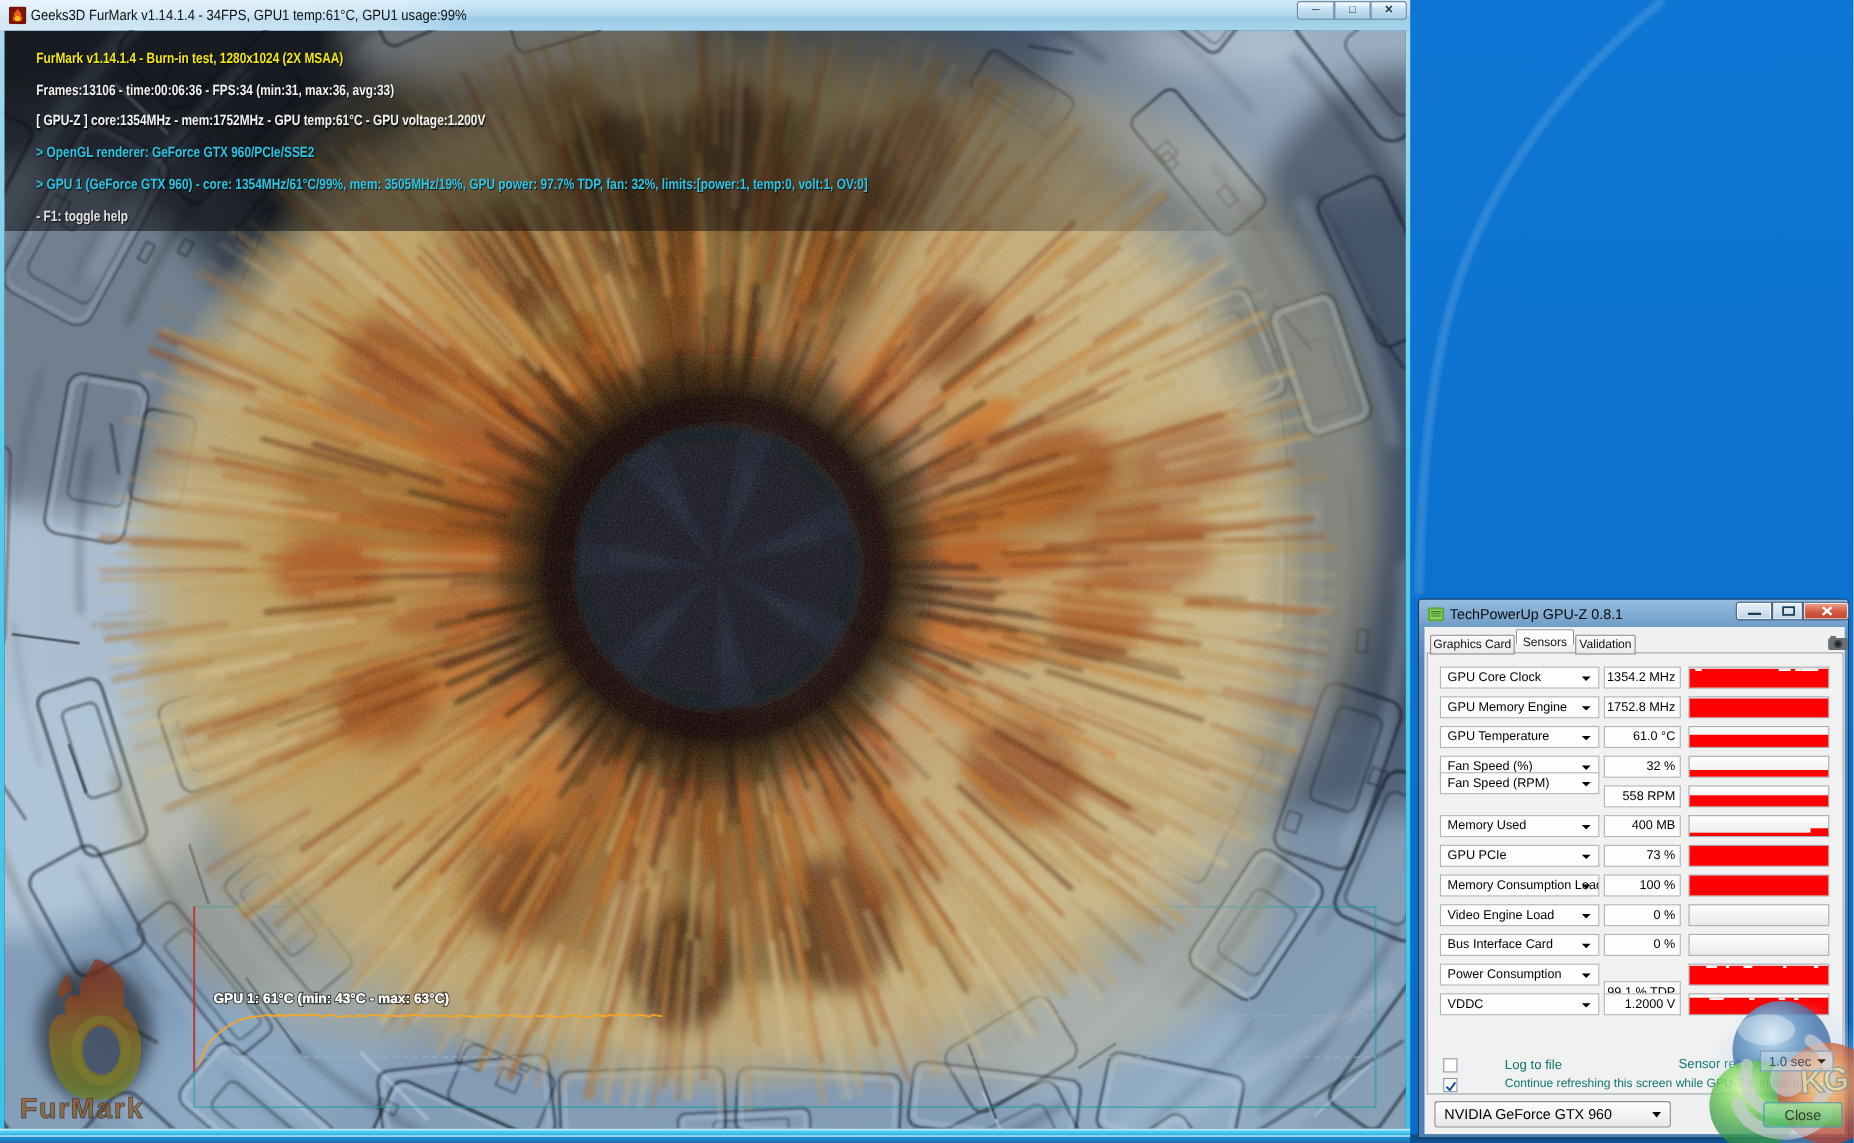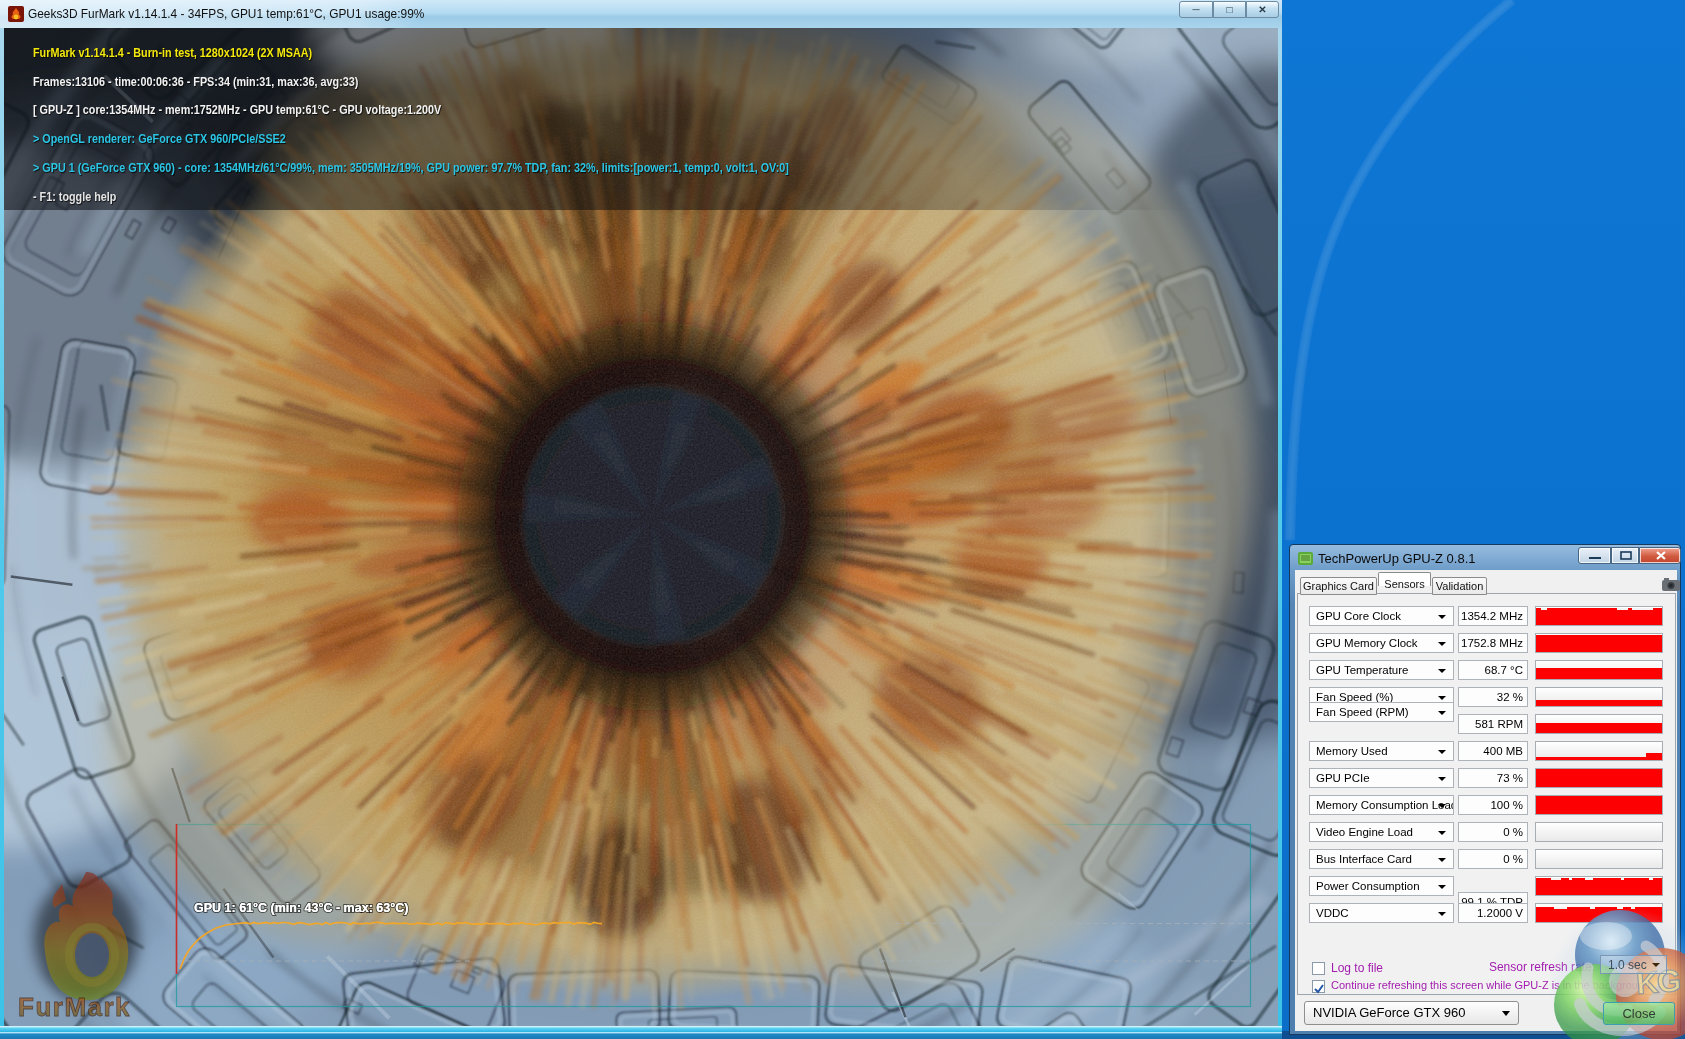--- a/index.html
+++ b/index.html
@@ -26,21 +26,21 @@
 #gzc { position:absolute; left:5px; top:25px; width:382px; height:461px; background:#f0f0f0; }
 .gzbtn { position:absolute; top:2px; height:17px; border:1px solid #466684; box-shadow:inset 0 0 0 1px rgba(255,255,255,.75); }
 #pane { position:absolute; left:2px; top:23px; width:379px; height:402px; border:1px solid #9aa5ad; background:#f1f1f1; }
 .tab { position:absolute; border:1px solid #8b8b8b; background:linear-gradient(180deg,#fafafa,#e9e9e9); font-size:11px; color:#111; text-align:center; border-radius:2px 2px 0 0; }
 .gl { position:absolute; left:14px; width:145px; height:20px; background:#fdfdfd; border:1px solid #aeb3b9; font-size:11.5px; color:#000; line-height:18px; white-space:nowrap; overflow:hidden; }
 .gl span { position:absolute; left:6px; top:0; }
 .gl i { position:absolute; right:7px; top:8px; width:0; height:0; border-left:4px solid transparent; border-right:4px solid transparent; border-top:4px solid #000; }
 .gv { position:absolute; left:163px; width:70px; height:20px; background:#fdfdfd; border:1px solid #aeb3b9; font-size:11.5px; color:#000; line-height:18px; text-align:right; padding-right:4px; white-space:nowrap; overflow:hidden; }
 .gb { position:absolute; left:240px; width:128px; height:20px; border:1px solid #a8adb3; background:linear-gradient(180deg,#ffffff,#e9e9e9); }
 .cb { position:absolute; width:13px; height:13px; background:#fff; border:1px solid #8a9aa8; }
-.gtxt { position:absolute; font-size:12px; color:#a21caf; white-space:nowrap; }
+.gtxt { position:absolute; font-size:12px; color:#0f766e; white-space:nowrap;margin-left:37px; }
 </style></head>
 <body>
 <div id="desk"></div>
 <svg width="1685" height="1039" style="position:absolute;left:0;top:0">
 <g filter="blur(2.5px)">
       <path d="M1512 0 C1430 66 1354 160 1322 268 C1300 342 1292 430 1290 540" stroke="#a6cdec" stroke-opacity=".3" stroke-width="3" fill="none"></path>
     </g>
 <path d="M1512 0 C1430 66 1354 160 1322 268 C1300 342 1292 430 1290 540" stroke="#9cc6e8" stroke-opacity=".1" stroke-width="10" fill="none"></path>
 </svg>
 <div id="task"></div>
@@ -1759,48 +1759,48 @@
         <div style="position:absolute;left:0;right:0;bottom:0;height:17.3px;background:#fd0002"></div>
         <div style="position:absolute;left:81px;width:5px;bottom:15.3px;height:2px;background:#f3f3f3"></div>
         <div style="position:absolute;left:96px;width:5px;bottom:15.3px;height:2px;background:#f3f3f3"></div>
         <div style="position:absolute;left:103px;width:8px;bottom:15.3px;height:2px;background:#f3f3f3"></div>
         <div style="position:absolute;left:109px;width:8px;bottom:15.3px;height:2px;background:#f3f3f3"></div>
         <div style="position:absolute;left:85px;width:7px;bottom:15.3px;height:2px;background:#f3f3f3"></div>
         <div style="position:absolute;left:5px;width:6px;bottom:15.3px;height:2px;background:#f3f3f3"></div>
         <div style="position:absolute;left:101px;width:4px;bottom:15.3px;height:2px;background:#f3f3f3"></div>
       </div>
 <div class="gl" style="top:63px">
-        <span>GPU Memory Clock</span>
+        <span>GPU Memory Engine</span>
         <i></i>
       </div>
 <div class="gv" style="top:63px">1752.8 MHz</div>
 <div class="gb" style="top:63px">
         <div style="position:absolute;left:0;right:0;bottom:0;height:17.5px;background:#fd0002"></div>
       </div>
 <div class="gl" style="top:90px">
         <span>GPU Temperature</span>
         <i></i>
       </div>
-<div class="gv" style="top:90px">68.7 °C</div>
+<div class="gv" style="top:90px">61.0 °C</div>
 <div class="gb" style="top:90px">
         <div style="position:absolute;left:0;right:0;bottom:0;height:11.0px;background:#fd0002"></div>
       </div>
 <div class="gl" style="top:117px">
         <span>Fan Speed (%)</span>
         <i></i>
       </div>
 <div class="gv" style="top:117px">32 %</div>
 <div class="gb" style="top:117px">
         <div style="position:absolute;left:0;right:0;bottom:0;height:5.8px;background:#fd0002"></div>
       </div>
 <div class="gl" style="top:132px">
         <span>Fan Speed (RPM)</span>
         <i></i>
       </div>
-<div class="gv" style="top:144px">581 RPM</div>
+<div class="gv" style="top:144px">558 RPM</div>
 <div class="gb" style="top:144px">
         <div style="position:absolute;left:0;right:0;bottom:0;height:10.4px;background:#fd0002"></div>
       </div>
 <div class="gl" style="top:171px">
         <span>Memory Used</span>
         <i></i>
       </div>
 <div class="gv" style="top:171px">400 MB</div>
 <div class="gb" style="top:171px">
         <div style="position:absolute;left:0;right:0;bottom:0;height:3.5px;background:#fd0002"></div>

